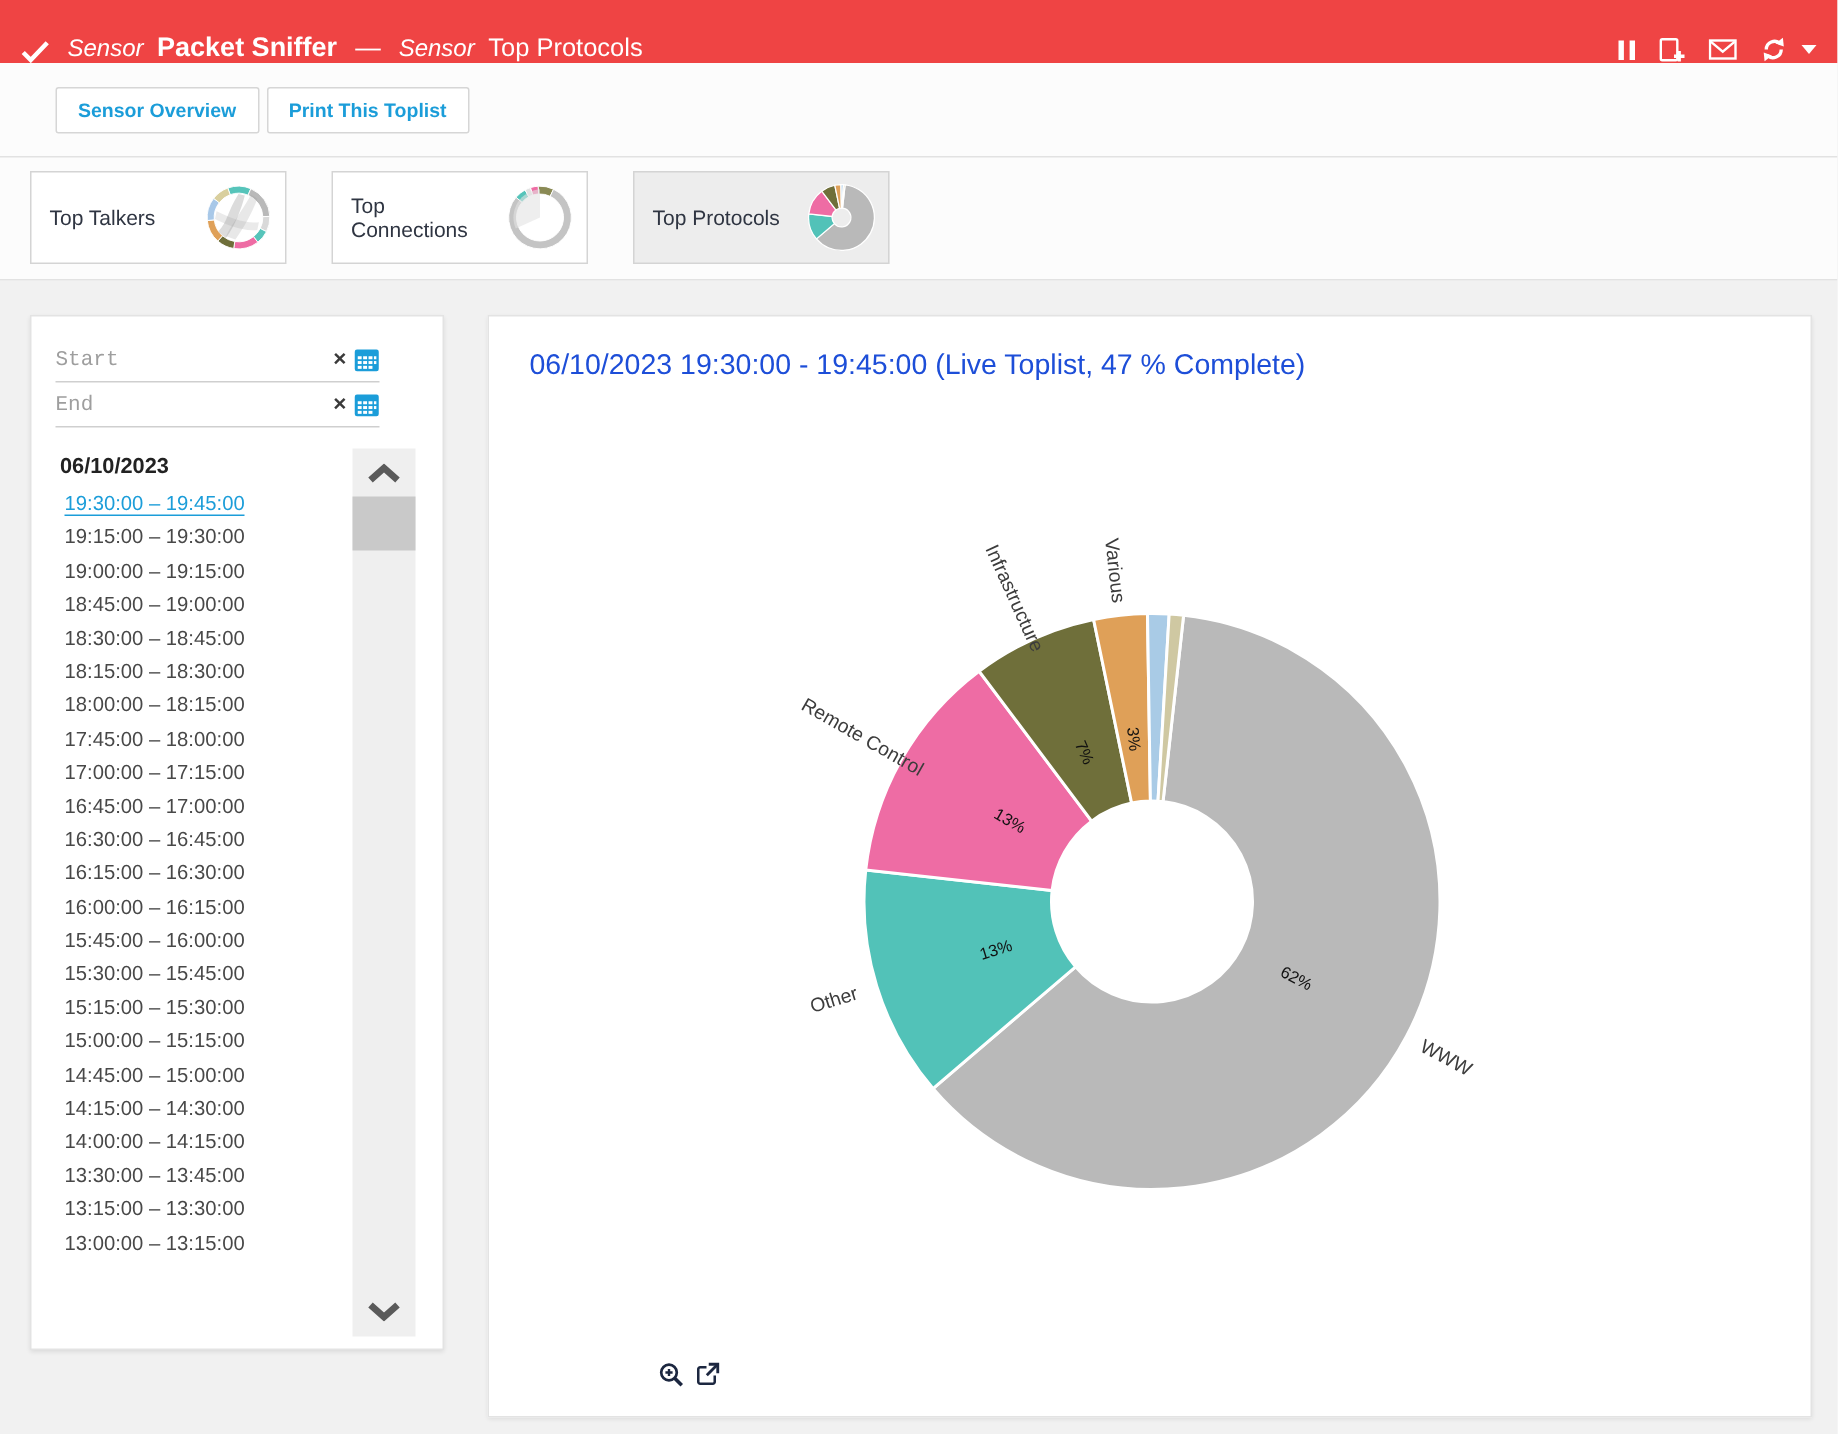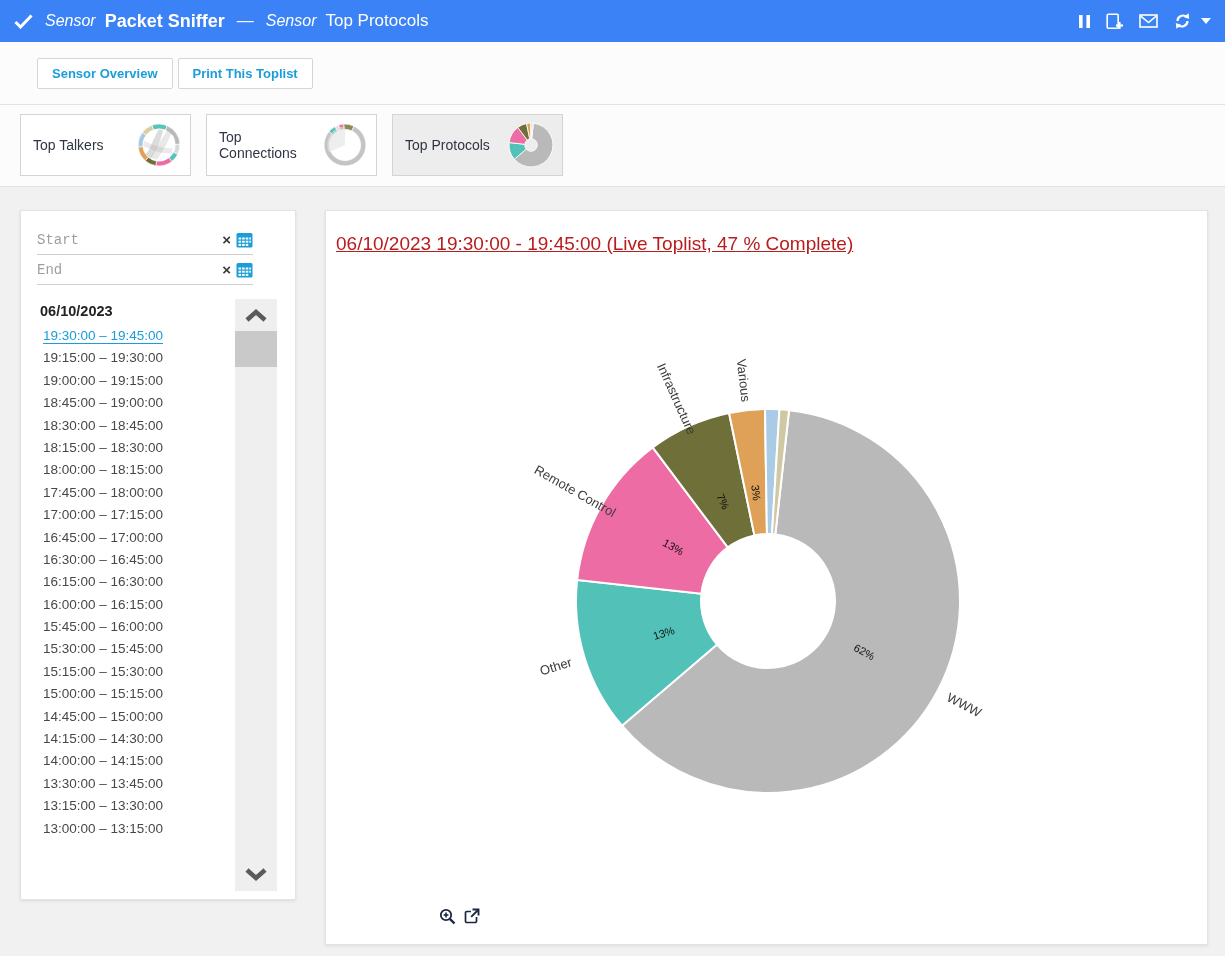--- a/index.html
+++ b/index.html
@@ -1,39 +1,39 @@
 <!DOCTYPE html>
 <html><head>
 <meta charset="utf-8">
 <style>
   * { margin:0; padding:0; box-sizing:border-box; }
   html,body { width:1225px; height:956px; overflow:hidden; background:#f1f1f1;
     font-family:"Liberation Sans", sans-serif; }
 
   
-  .header { height:42px; background:#3b82f6; display:flex; align-items:center;
+  .header { height:42px; background:#ef4444; display:flex; align-items:flex-end;
     padding:0 14px; color:#fff; }
   .header .check { margin-right:12px; display:flex; align-items:center; }
   .header .kind { font-style:italic; font-size:16px; font-weight:400; margin-right:9px; }
   .header .name { font-size:18px; font-weight:700; margin-right:12px; }
   .header .sep { font-size:17px; margin-right:12px; font-weight:400; }
   .header .page { font-size:17px; font-weight:400; }
   .header-icons { margin-left:auto; display:flex; align-items:center; gap:15px; }
   .hicon { display:flex; align-items:center; cursor:pointer; }
   .caret { width:0; height:0; border-left:5px solid transparent; border-right:5px solid transparent;
     border-top:6px solid #fff; margin-left:-6px; }
 
   
   .topsection { background:#fcfcfc; }
   .btnrow { padding:16px 0 15px 37px; display:flex; gap:5px; }
   .btn { background:#fff; border:1px solid #d6d6d6; border-radius:2px; color:#1b9dd9;
     font-size:13px; font-weight:700; padding:7px 14px; cursor:pointer;
     font-family:"Liberation Sans", sans-serif; }
   .divider { height:1px; background:#e2e2e2; }
-  .cardrow { padding:9px 0 10px 20px; display:flex; gap:15px;align-items:flex-end; }
+  .cardrow { padding:9px 0 10px 20px; display:flex; gap:30px;align-items:flex-end; }
   .tabcard { width:171px; height:62px; background:#fff; border:1px solid #d4d4d4;
     display:flex; align-items:center; justify-content:space-between;
     padding:0 8px 0 12px; cursor:pointer; }
   .tabcard.selected { background:#ededed; }
   .tabcard .lbl { font-size:14px; color:#2f3542; }
   .tabcard svg { flex:0 0 auto; }
 
   
   .left-panel { position:absolute; left:20px; top:210px; width:276px; height:690px;
     background:#fff; border:1px solid #e3e3e3; box-shadow:0 1px 3px rgba(0,0,0,.09); }
@@ -53,21 +53,21 @@
   .interval-list { margin-left:22px; font-size:13.5px; color:#484848; }
   .interval-row { line-height:22.4px; height:22.4px; cursor:pointer; white-space:nowrap; }
   .interval-row .sel { color:#1b9dd9; border-bottom:1px solid #1b9dd9; }
   .scrollbar { position:absolute; left:214px; top:88px; width:42px; height:592px; background:#efefef; }
   .scroll-arrow { position:absolute; left:0; width:42px; height:26px; display:flex;
     align-items:center; justify-content:center; cursor:pointer; }
   .scroll-arrow.up { top:4px; } .scroll-arrow.down { bottom:4px; }
   .scroll-thumb { position:absolute; left:0; top:32px; width:42px; height:36px; background:#c9c9c9; cursor:grab; }
 
   
-  .chart-title { position:absolute; left:10px; top:22px; font-size:19px; color:#b91c1c;text-decoration:underline; }
+  .chart-title { position:absolute; left:27px; top:22px; font-size:19px; color:#1d4ed8; }
   .donut-wrap { position:absolute; left:192px; top:140px; }
   .pct-label { font-size:11px; fill:#111; font-family:"Liberation Sans", sans-serif; }
   .name-label { font-size:13px; fill:#3c3c3c; font-family:"Liberation Sans", sans-serif; }
   .chart-actions { position:absolute; left:113px; top:697px; display:flex; gap:7px; align-items:center; }
   .chart-actions svg { cursor:pointer; }
 </style>
 </head>
 <body>
 
 <div class="header">

